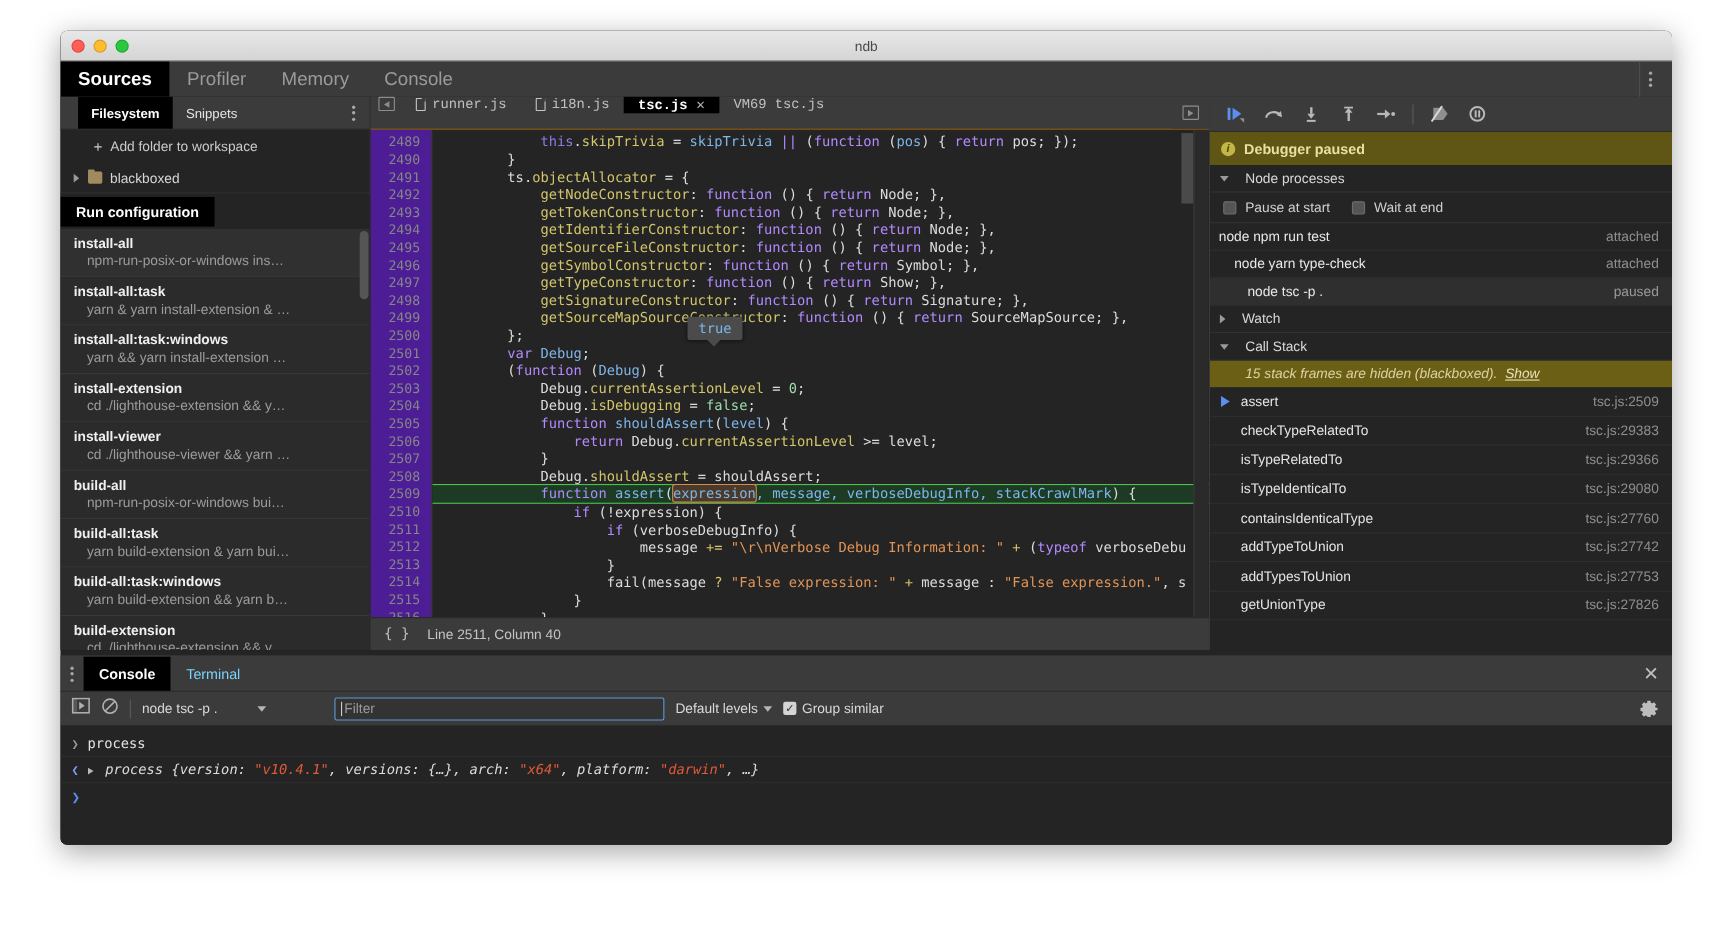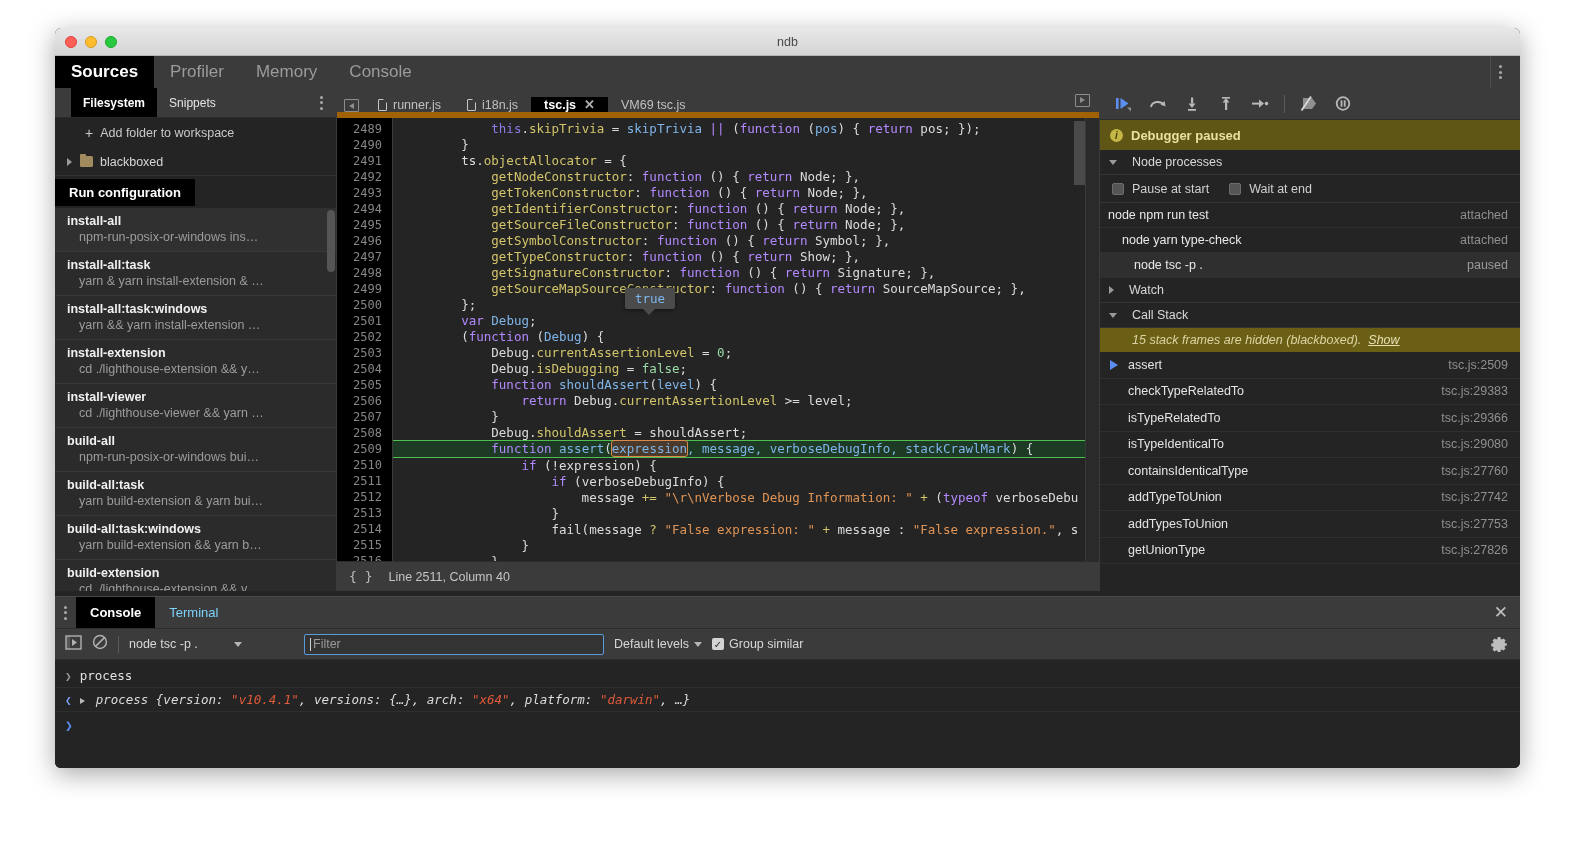--- a/index.html
+++ b/index.html
@@ -159,22 +159,22 @@
   }
 
   
   .editor-col {
     flex: 1; display: flex; flex-direction: column;
     background: #242424; min-width: 0;
     border-right: 1px solid #3a3a3a;
   }
   .filetabs {
     height: 30px; background: #3b3b3b;
-    display: flex; align-items: flex-end;
-    position: relative; border-bottom: 6px solid #a16207;
+    display: flex; align-items: flex-start;
+    position: relative; border-bottom: 1px solid #a16207; font-family: Liberation Mono, monospace;
   }
   .nav-arrow {
     display: flex; align-items: center; justify-content: center;
     width: 28px;
   }
   .arrowbox {
     width: 15px; height: 13px; border: 1.3px solid #8d8d8d;
     display: flex; align-items: center; justify-content: center;
     border-radius: 1px;
   }
@@ -202,21 +202,21 @@
     position: absolute; right: 0; top: 0; bottom: 0;
     display: flex; align-items: center; padding: 0 9px;
     background: #3b3b3b;
   }
 
   .code-wrap {
     flex: 1; position: relative; overflow: hidden;
     background: #242424; display: flex;
   }
   .gutter {
-    width: 55px; background: #000000; flex: none;
+    width: 55px; background: #4c1d95; flex: none;
     padding-top: 3px; text-align: right;
   }
   .gutter div {
     font-family: "DejaVu Sans Mono", monospace;
     font-size: 12px; line-height: 16px; color: #868686;
     padding-right: 10px;
   }
   .codearea {
     flex: 1; position: relative; overflow: hidden;
     border-left: 1px solid #3c3c3c;

